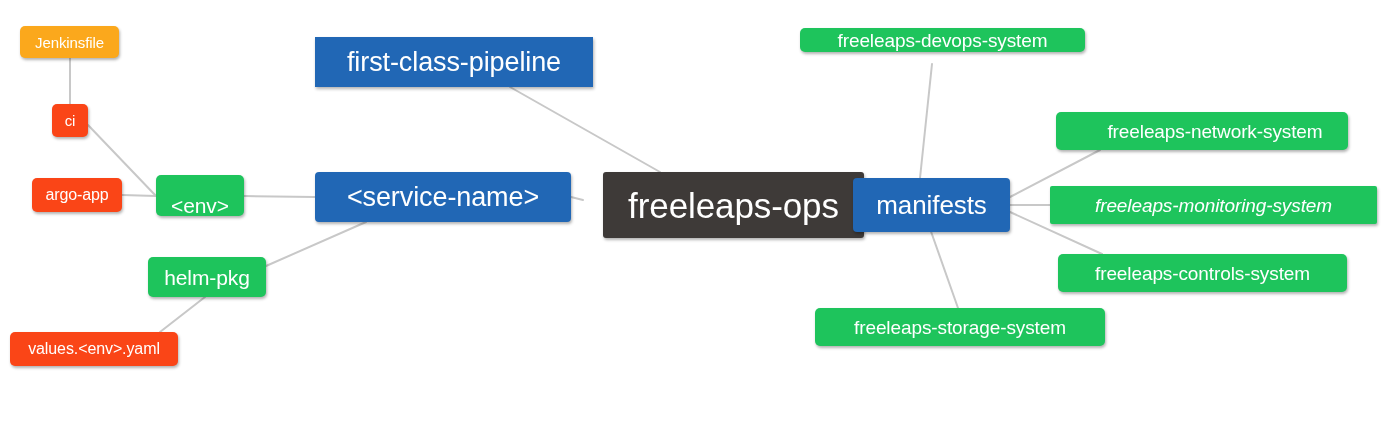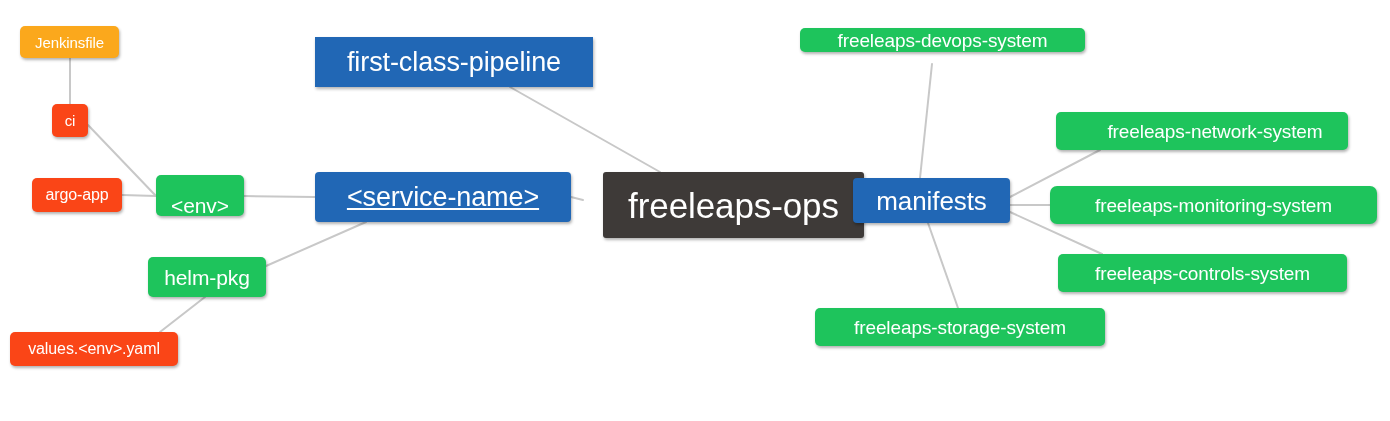--- a/index.html
+++ b/index.html
@@ -87,39 +87,39 @@
       </div>
       <div class="mm-node n-green" style="left: 156px; top: 175px; width: 88px; height: 41px; font-size: 21px; border-radius: 5px; align-items: flex-end;">
         <span class="mm-label">&lt;env&gt;</span>
       </div>
       <div class="mm-node n-green" style="left: 148px; top: 257px; width: 118px; height: 40px; font-size: 21px; border-radius: 5px;">
         <span class="mm-label">helm-pkg</span>
       </div>
       <div class="mm-node n-red" style="left: 10px; top: 332px; width: 168px; height: 34px; font-size: 16px; border-radius: 5px;">
         <span class="mm-label">values.&lt;env&gt;.yaml</span>
       </div>
-      <div class="mm-node n-blue" style="left: 315px; top: 172px; width: 256px; height: 50px; font-size: 27px; border-radius: 4px; text-decoration: underline;">
+      <div class="mm-node n-blue" style="left: 315px; top: 172px; width: 256px; height: 50px; font-size: 27px; border-radius: 4px;">
         <span class="mm-label">&lt;service-name&gt;</span>
       </div>
       <div class="mm-node n-blue" style="left: 315px; top: 37px; width: 278px; height: 50px; font-size: 27px; border-radius: 0;">
         <span class="mm-label">first-class-pipeline</span>
       </div>
       <div class="mm-node n-root" style="left: 583px; top: 172px; width: 261px; height: 66px; font-size: 35px; border-radius: 3px; margin-left: 20px;">
         <span class="mm-label">freeleaps-ops</span>
       </div>
-      <div class="mm-node n-blue" style="left: 853px; top: 178px; width: 157px; height: 45px; font-size: 26px; border-radius: 4px;">
+      <div class="mm-node n-blue" style="left: 853px; top: 178px; width: 157px; height: 54px; font-size: 26px; border-radius: 4px;">
         <span class="mm-label">manifests</span>
       </div>
       <div class="mm-node n-green" style="left: 800px; top: 28px; width: 285px; height: 24px; font-size: 19px; border-radius: 5px;">
         <span class="mm-label">freeleaps-devops-system</span>
       </div>
       <div class="mm-node n-green" style="left: 1056px; top: 112px; width: 292px; height: 38px; font-size: 19px; border-radius: 5px; padding-left: 26px;">
         <span class="mm-label">freeleaps-network-system</span>
       </div>
-      <div class="mm-node n-green" style="left: 1050px; top: 186px; width: 327px; height: 38px; font-size: 19px; border-radius: 7px;">
+      <div class="mm-node n-green" style="left: 1050px; top: 186px; width: 327px; height: 38px; font-size: 19px; border-radius: 2px; font-style: italic;">
         <span class="mm-label">freeleaps-monitoring-system</span>
       </div>
       <div class="mm-node n-green" style="left: 1058px; top: 254px; width: 289px; height: 38px; font-size: 19px; border-radius: 5px;">
         <span class="mm-label">freeleaps-controls-system</span>
       </div>
       <div class="mm-node n-green" style="left: 815px; top: 308px; width: 290px; height: 38px; font-size: 19px; border-radius: 5px;">
         <span class="mm-label">freeleaps-storage-system</span>
       </div>
     </div>
 

